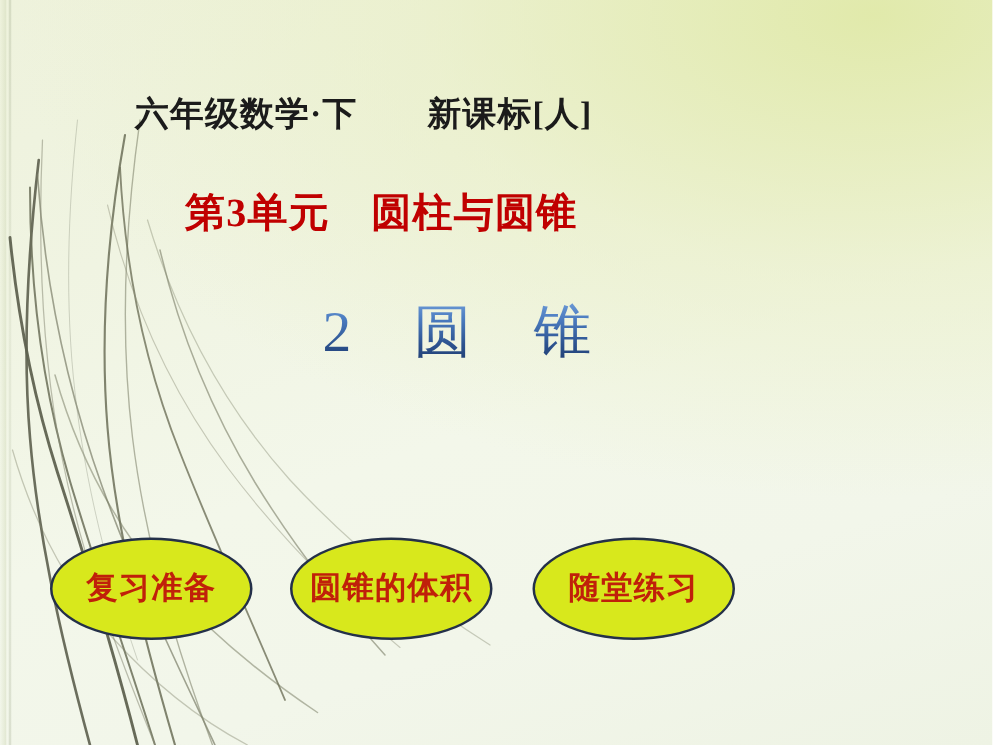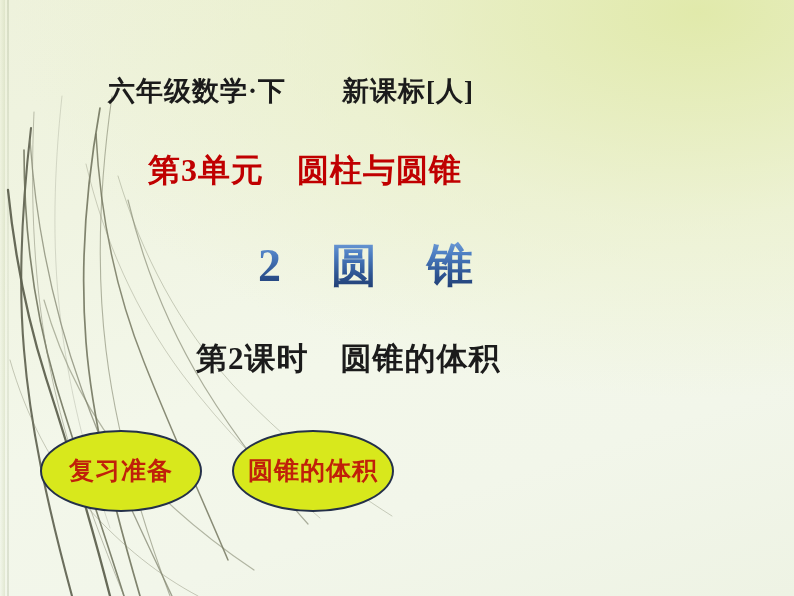--- a/index.html
+++ b/index.html
@@ -76,21 +76,21 @@
     white-space: pre;
     font-family: "Liberation Serif", "DejaVu Serif", serif;
   }
 
   .section-title {
     position: absolute;
     left: 258px;
     top: 236px;
     font-size: 46px;
     line-height: 60px;
-    font-weight: 700;
+    font-weight: 400;
     letter-spacing: 2px;
     white-space: pre;
     font-family: "Liberation Serif", "DejaVu Serif", serif;
     background: linear-gradient(to bottom, #7aa6de 0%, #4b7cc0 32%, #2c528f 66%, #1b3464 100%);
     -webkit-background-clip: text;
     background-clip: text;
     color: transparent;
     -webkit-text-fill-color: transparent;
     text-shadow: none;
   }
@@ -173,25 +173,27 @@
     </svg>
   </div>
 
   <div class="titles">
     <div class="header-line">六年级数学·下　　新课标[人]</div>
 
     <div class="unit-title">第3单元　圆柱与圆锥</div>
 
     <div class="section-title">2　圆　锥</div>
 
-    <div class="lesson-title">第2课时　圆锥的体积</div>
   </div>
 
   <div class="nav-row">
     <div class="nav-btn b0">
       <span class="lbl">复习准备</span>
     </div>
     <div class="nav-btn b1">
       <span class="lbl">圆锥的体积</span>
     </div>
+    <div class="nav-btn b2">
+      <span class="lbl">随堂练习</span>
+    </div>
   </div>
 
 </div>
 
 </body></html>

